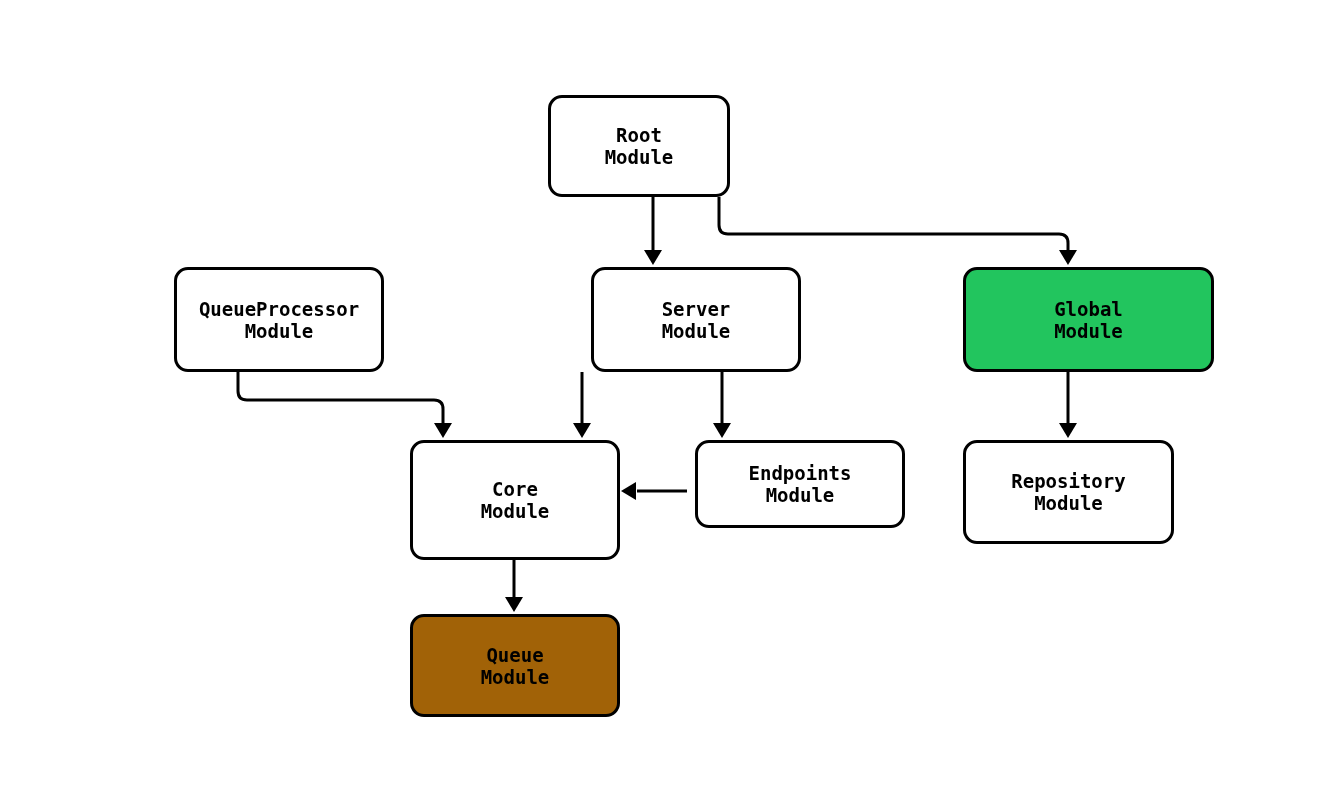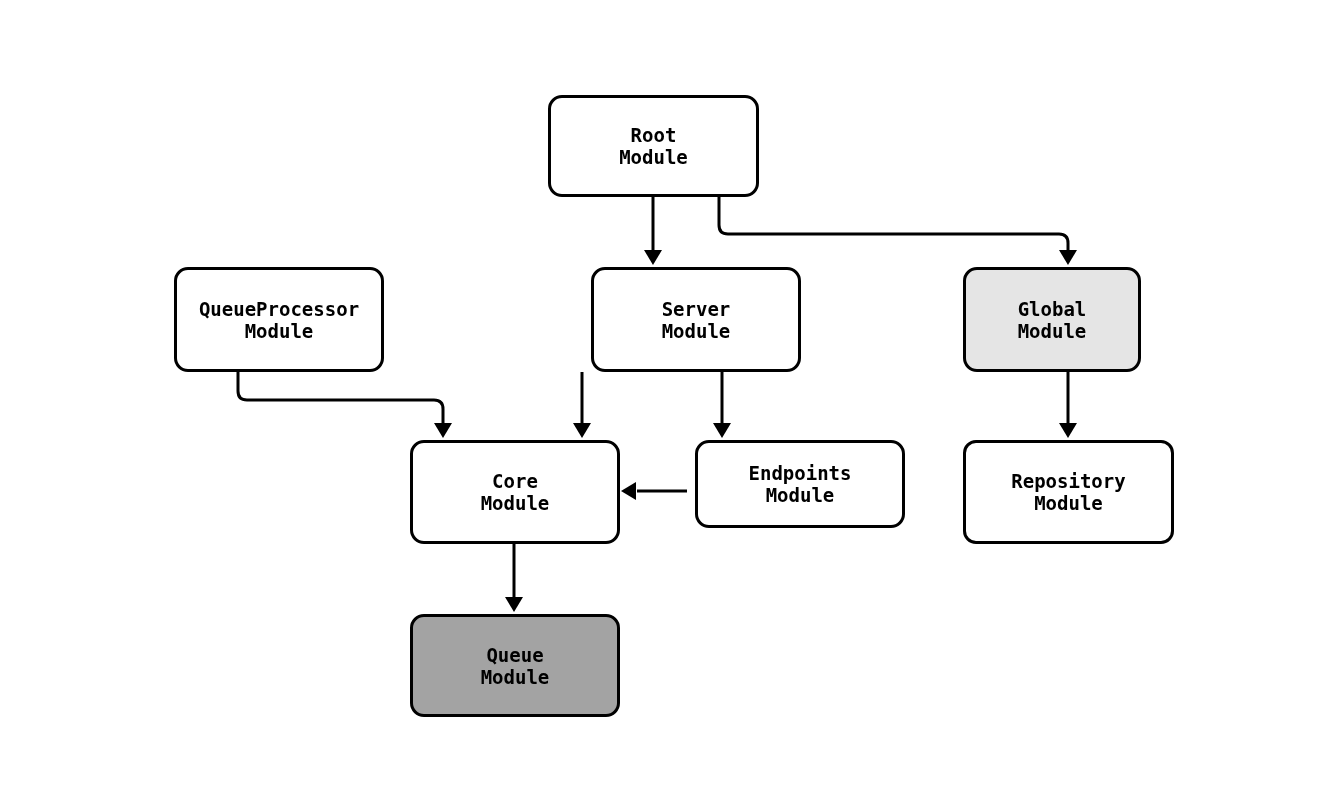--- a/index.html
+++ b/index.html
@@ -64,45 +64,45 @@
       <polygon points="582,438 573,423 591,423" fill="#000000"></polygon>
       <path d="M 722 372 L 722 423" fill="none" stroke="#000000" stroke-width="3" stroke-linecap="butt" stroke-linejoin="round"></path>
       <polygon points="722,438 713,423 731,423" fill="#000000"></polygon>
       <path d="M 687 491 L 637 491" fill="none" stroke="#000000" stroke-width="3" stroke-linecap="butt" stroke-linejoin="round"></path>
       <polygon points="621,491 636,482 636,500" fill="#000000"></polygon>
       <path d="M 1068 372 L 1068 423" fill="none" stroke="#000000" stroke-width="3" stroke-linecap="butt" stroke-linejoin="round"></path>
       <polygon points="1068,438 1059,423 1077,423" fill="#000000"></polygon>
       <path d="M 514 544 L 514 597" fill="none" stroke="#000000" stroke-width="3" stroke-linecap="butt" stroke-linejoin="round"></path>
       <polygon points="514,612 505,597 523,597" fill="#000000"></polygon>
     </svg>
-<div class="node" style="left: 548px; top: 95px; width: 211px; height: 102px; background: rgb(255, 255, 255); border-color: rgb(0, 0, 0);">
+<div class="node" style="left: 548px; top: 95px; width: 182px; height: 102px; background: rgb(255, 255, 255); border-color: rgb(0, 0, 0);">
       <div class="node-label" style="color: rgb(0, 0, 0);">Root
 Module</div>
     </div>
     <div class="node" style="left: 133px; top: 267px; width: 210px; height: 105px; background: rgb(255, 255, 255); border-color: rgb(0, 0, 0); margin-left: 41px;">
       <div class="node-label" style="color: rgb(0, 0, 0);">QueueProcessor
 Module</div>
     </div>
     <div class="node" style="left: 548px; top: 267px; width: 210px; height: 105px; background: rgb(255, 255, 255); border-color: rgb(0, 0, 0); margin-left: 43px;">
       <div class="node-label" style="color: rgb(0, 0, 0);">Server
 Module</div>
     </div>
-    <div class="node" style="left: 963px; top: 267px; width: 178px; height: 105px; background: #e5e5e5; border-color: rgb(0, 0, 0);">
+    <div class="node" style="left: 963px; top: 267px; width: 251px; height: 105px; background: #22c55e; border-color: rgb(0, 0, 0);">
       <div class="node-label" style="color: rgb(0, 0, 0);">Global
 Module</div>
     </div>
-    <div class="node" style="left: 410px; top: 440px; width: 210px; height: 104px; background: rgb(255, 255, 255); border-color: rgb(0, 0, 0);">
+    <div class="node" style="left: 410px; top: 440px; width: 210px; height: 120px; background: rgb(255, 255, 255); border-color: rgb(0, 0, 0);">
       <div class="node-label" style="color: rgb(0, 0, 0);">Core
 Module</div>
     </div>
     <div class="node" style="left: 687px; top: 440px; width: 210px; height: 88px; background: rgb(255, 255, 255); border-color: rgb(0, 0, 0); margin-left: 8px;">
       <div class="node-label" style="color: rgb(0, 0, 0);">Endpoints
 Module</div>
     </div>
-    <div class="node" style="left: 963px; top: 440px; width: 211px; height: 104px; background: rgb(255, 255, 255); border-color: rgb(0, 0, 0); border-radius: 13px;">
+    <div class="node" style="left: 963px; top: 440px; width: 211px; height: 104px; background: rgb(255, 255, 255); border-color: rgb(0, 0, 0);">
       <div class="node-label" style="color: rgb(0, 0, 0);">Repository
 Module</div>
     </div>
-    <div class="node" style="left: 410px; top: 614px; width: 210px; height: 103px; background: #a3a3a3; border-color: rgb(0, 0, 0);">
+    <div class="node" style="left: 410px; top: 614px; width: 210px; height: 103px; background: #a16207; border-color: rgb(0, 0, 0);">
       <div class="node-label" style="color: rgb(0, 0, 0);">Queue
 Module</div>
     </div>
   </div>
 
 </body></html>

